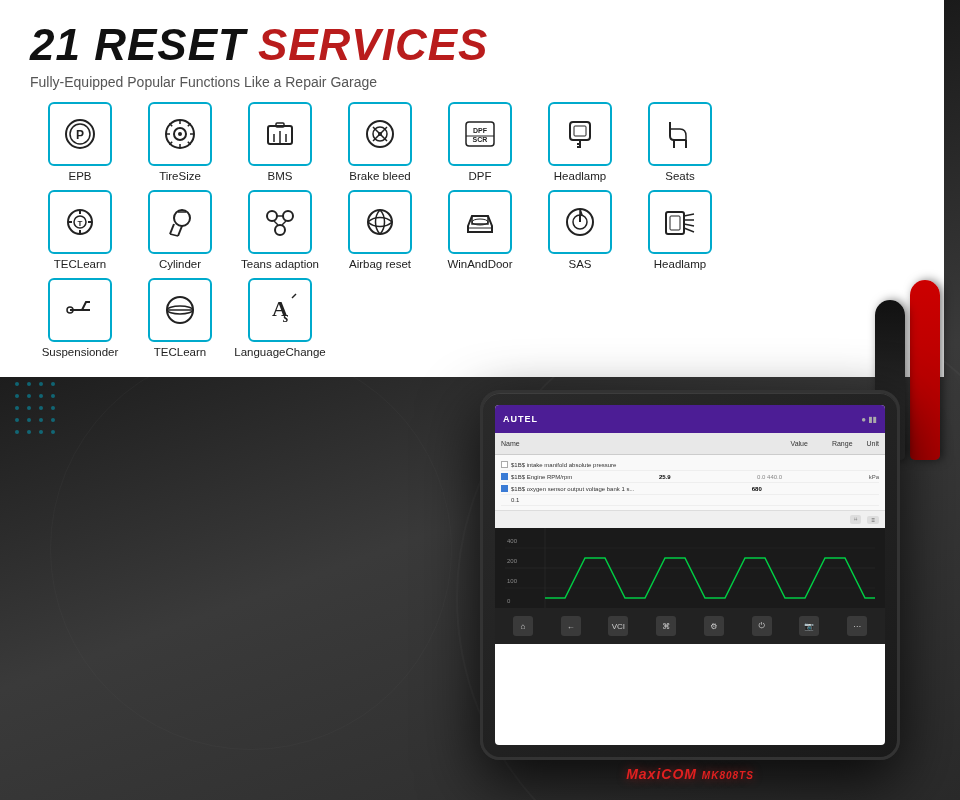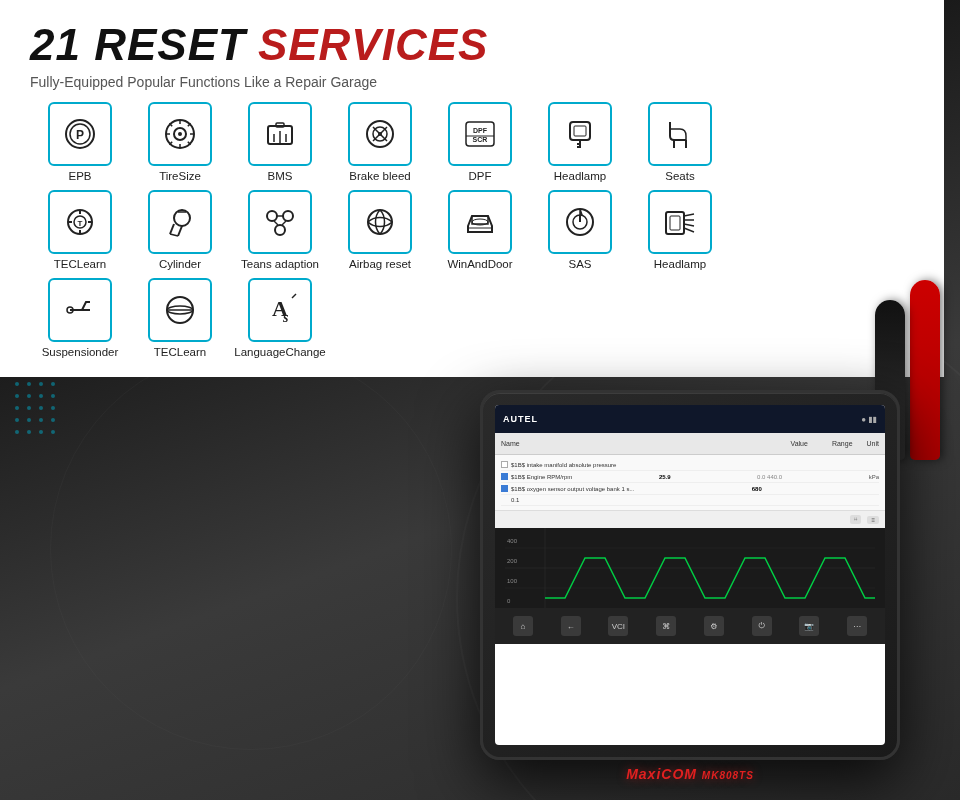--- a/index.html
+++ b/index.html
@@ -166,21 +166,21 @@
       width: 100%;
       height: 100%;
       background: white;
       border-radius: 4px;
       overflow: hidden;
       position: relative;
     }
 
     
     .screen-header {
-      background: #0f172a;
+      background: #4c1d95;
       height: 28px;
       display: flex;
       align-items: center;
       padding: 0 8px;
       gap: 8px;
     }
 
     .screen-logo {
       color: white;
       font-size: 9px;

